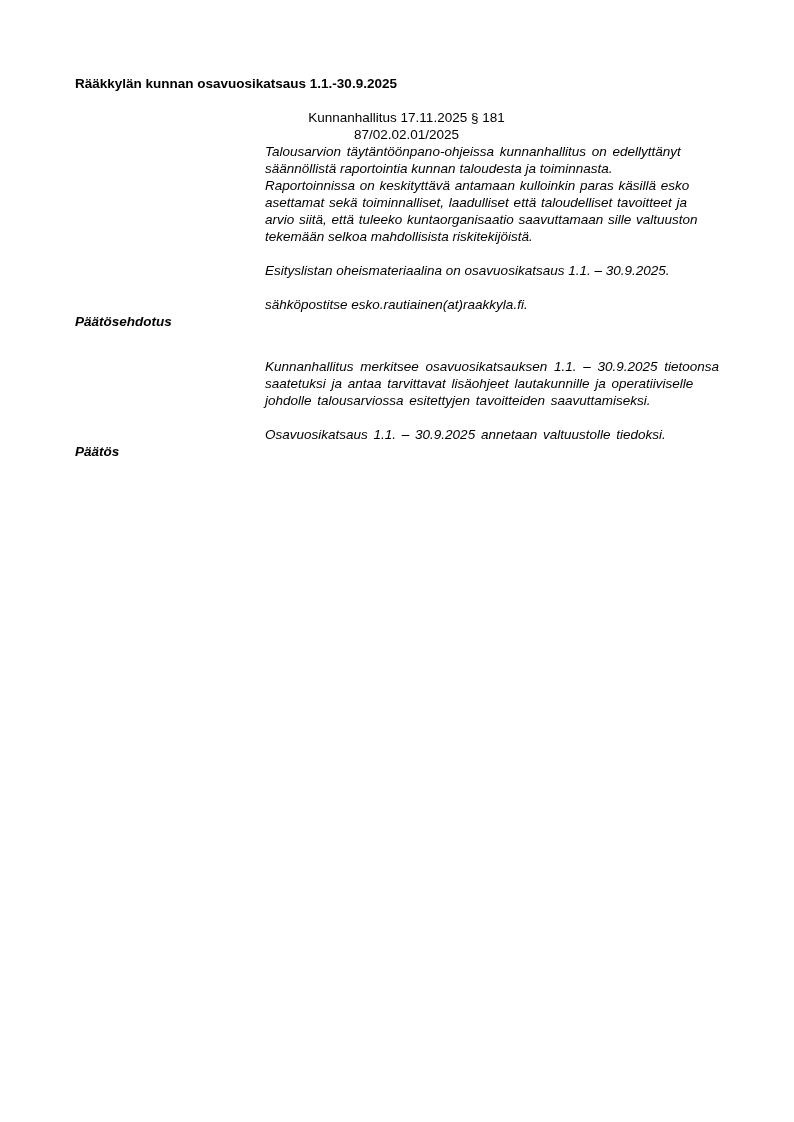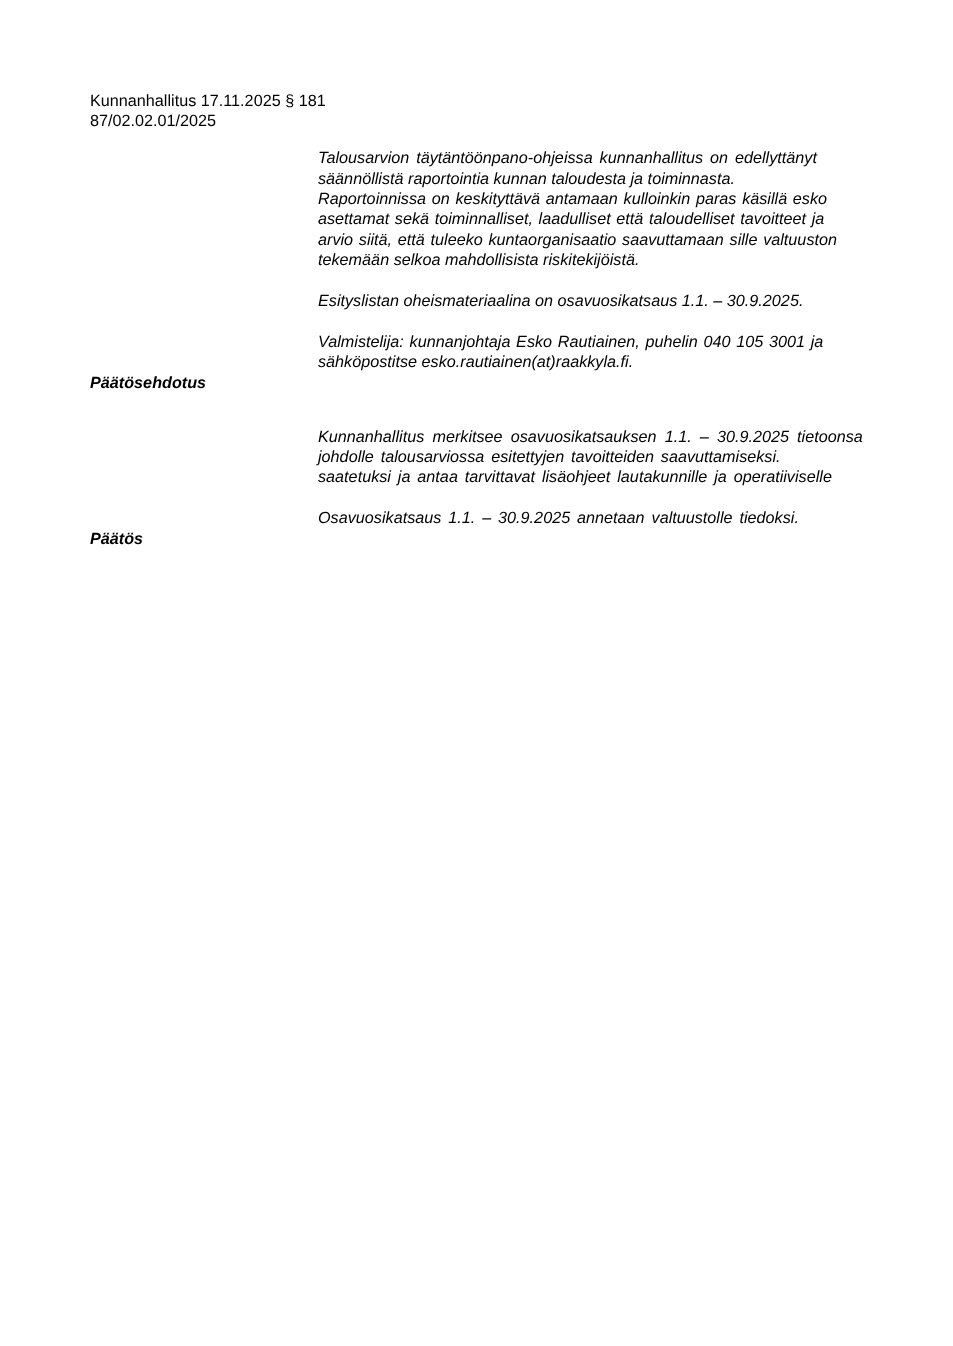--- a/index.html
+++ b/index.html
@@ -19,21 +19,22 @@
     font-size: 13.5px;
     line-height: 17px;
     overflow: hidden;
   }
   .title {
     font-weight: bold;
     margin: 0 0 17px 0;
     white-space: nowrap;
   }
   .meta {
-    margin: 0 0 14px 0;
+    margin: 0 0 0 0;
+    text-align: center;
   }
   .row {
     display: flex;
     align-items: flex-start;
     font-style: italic;
   }
   .label-col {
     width: 190px;
     flex: none;
     font-weight: bold;
@@ -54,20 +55,21 @@
   }
   .ws1 { word-spacing: 1px; }
   .ws2 { word-spacing: 2px; }
   .ws3 { word-spacing: 3px; margin-top: 45px; }
 </style>
 </head>
 <body>
 
 <div class="page">
 
+  <div class="title">Rääkkylän kunnan osavuosikatsaus 1.1.-30.9.2025</div>
 
   <div class="meta">
     <div class="line">Kunnanhallitus 17.11.2025 § 181</div>
     <div class="line">87/02.02.01/2025</div>
   </div>
 
   <div class="row">
     <div class="label-col"></div>
     <div class="content-col">
 
@@ -78,35 +80,34 @@
         <div class="line ws1">asettamat sekä toiminnalliset, laadulliset että taloudelliset tavoitteet ja</div>
         <div class="line ws1">arvio siitä, että tuleeko kuntaorganisaatio saavuttamaan sille valtuuston</div>
         <div class="line">tekemään selkoa mahdollisista riskitekijöistä.</div>
       </div>
 
       <div class="para">
         <div class="line">Esityslistan oheismateriaalina on osavuosikatsaus 1.1. – 30.9.2025.</div>
       </div>
 
       <div class="para">
-        <div class="line ws1">Valmistelija: kunnanjohtaja Esko Rautiainen, puhelin 040 105 3001 ja</div>
         <div class="line">sähköpostitse esko.rautiainen(at)raakkyla.fi.</div>
       </div>
 
     </div>
   </div>
 
   <div class="row">
     <div class="label-col">Päätösehdotus</div>
     <div class="content-col">
 
       <div class="para">
         <div class="line ws3">Kunnanhallitus merkitsee osavuosikatsauksen 1.1. – 30.9.2025 tietoonsa</div>
+        <div class="line ws2">saatetuksi ja antaa tarvittavat lisäohjeet lautakunnille ja operatiiviselle</div>
         <div class="line ws2">johdolle talousarviossa esitettyjen tavoitteiden saavuttamiseksi.</div>
-        <div class="line ws2">saatetuksi ja antaa tarvittavat lisäohjeet lautakunnille ja operatiiviselle</div>
       </div>
 
       <div class="para">
         <div class="line ws2">Osavuosikatsaus 1.1. – 30.9.2025 annetaan valtuustolle tiedoksi.</div>
       </div>
 
     </div>
   </div>
 
   <div class="row">

